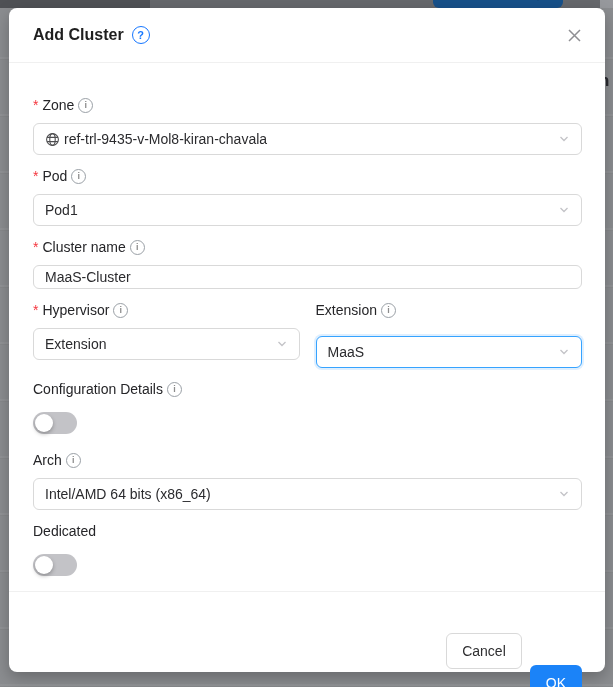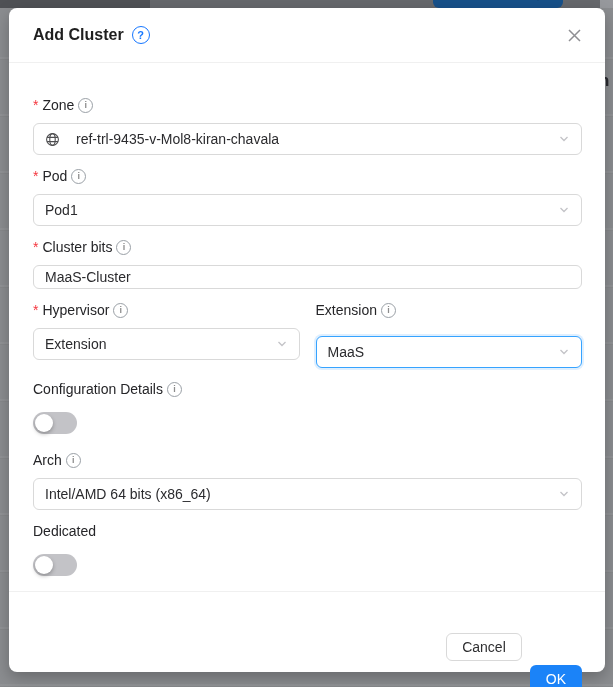--- a/index.html
+++ b/index.html
@@ -76,21 +76,21 @@
     border-radius: 50%; color: #8c8c8c; font-size: 9px; font-weight: 600;
     display: inline-flex; align-items: center; justify-content: center;
     cursor: pointer; flex: 0 0 auto;
   }
   .control {
     height: 32px; border: 1px solid #d9d9d9; border-radius: 6px; background: #fff;
     display: flex; align-items: center; padding: 0 11px; font-size: 14px;
     color: #2b2b2e; box-sizing: border-box; cursor: pointer;
   }
   .select { justify-content: space-between; }
-  .select-left { display: flex; align-items: center; gap: 16px; min-width: 0; }
+  .select-left { display: flex; align-items: center; gap: 4px; min-width: 0; }
   .select.focused {
     border: 1.5px solid #36a3ff;
     box-shadow: 0 0 0 2px rgba(24,144,255,0.14);
     margin-top: 16px;
   }
   .text-input {
     width: 100%; height: 24px; border: 1px solid #d9d9d9; border-radius: 6px;
     padding: 0 11px; font-size: 14px; color: #2b2b2e; box-sizing: border-box;
     font-family: "Liberation Sans", sans-serif; outline: none;
   }
@@ -104,21 +104,21 @@
     position: absolute; top: 2px; left: 2px; width: 18px; height: 18px;
     border-radius: 50%; background: #fff; box-shadow: 0 2px 4px rgba(0,0,0,0.28);
   }
   .dedicated-group { margin-bottom: 10px; text-align: right; }
 
   .modal-footer {
     border-top: 1px solid #f0f0f0; padding: 41px 23px 0 24px; flex: 0 0 auto;
     display: flex; justify-content: flex-end; gap: 8px; align-items: flex-start;
   }
   .btn {
-    height: 28px; border-radius: 6px; font-size: 14px; cursor: pointer;
+    height: 36px; border-radius: 6px; font-size: 14px; cursor: pointer;
     font-family: "Liberation Sans", sans-serif; display: inline-flex;
     align-items: center; justify-content: center;
   }
   .btn-cancel { padding: 0 15px; border: 1px solid #d9d9d9; background: #fff; color: #2f2f31; }
   .btn-ok { padding: 0 16px; border: none; background: #1b83f8; color: #fff; margin-top: 32px; }
 </style>
 </head>
 <body>
 
 <div class="bg-rows"></div>
@@ -179,21 +179,21 @@
         </span>
         <svg width="12" height="12" viewBox="0 0 12 12">
           <path d="M2.5 4 L6 7.5 L9.5 4" fill="none" stroke="#c3c3c7" stroke-width="1.3"></path>
         </svg>
       </div>
     </div>
 
     <div class="field">
       <div class="field-label">
         <span class="req">*</span>
-        <span>Cluster bits</span>
+        <span>Cluster name</span>
         <span class="info-icon">i</span>
       </div>
       <input class="text-input" type="text" value="MaaS-Cluster" style="">
     </div>
 
     <div class="two-col">
       <div>
         <div class="field-label">
           <span class="req">*</span>
           <span>Hypervisor</span>

